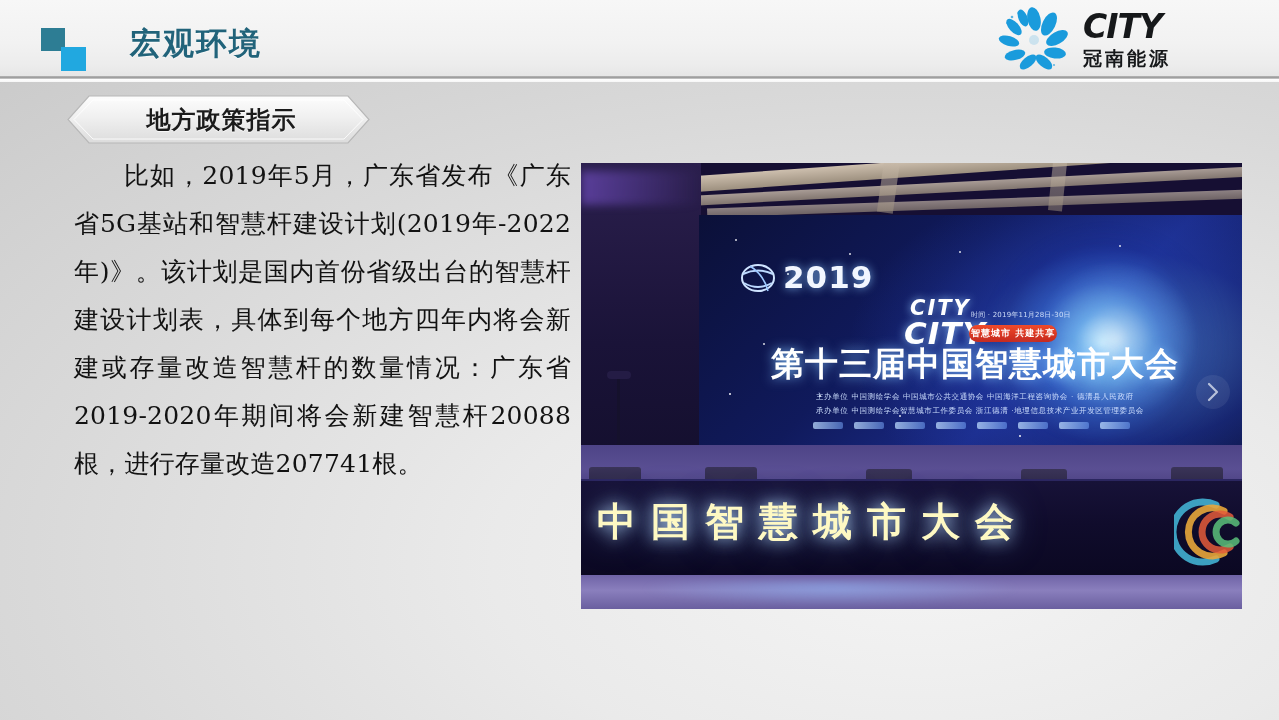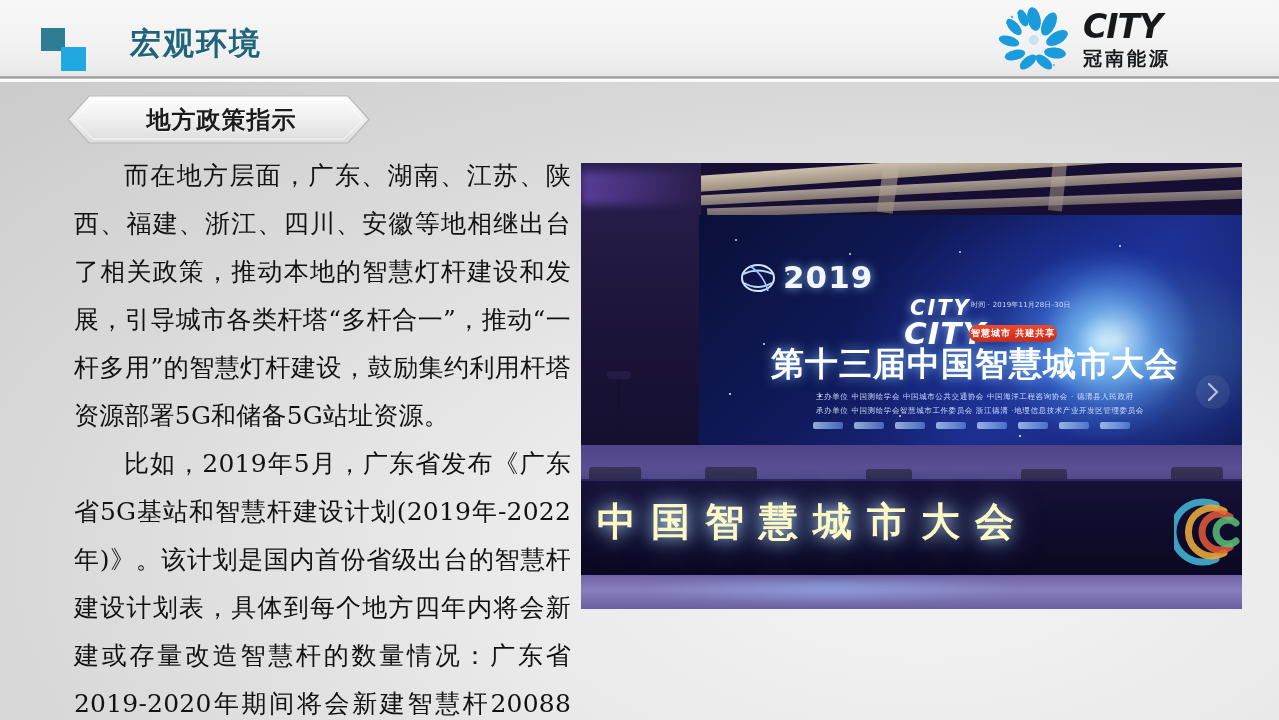--- a/index.html
+++ b/index.html
@@ -161,21 +161,21 @@
     text-shadow:0 0 9px rgba(150,205,255,.85);
   }
   #led-city {
     position:absolute; left:205px; top:102px;
     font-family:"DejaVu Sans","Liberation Sans",sans-serif;
     font-size:31px; font-weight:bold; font-style:italic;
     letter-spacing:1px; color:#ffffff; line-height:32px;
     text-shadow:0 0 10px rgba(150,205,255,.85);
   }
   #led-date {
-    position:absolute; left:272px; top:85px;
+    position:absolute; left:272px; top:95px;
     font-family:"DejaVu Sans","Liberation Sans",sans-serif;
     font-size:7px; color:#dce9ff; letter-spacing:.2px;
     white-space:nowrap; opacity:.9;
   }
   #led-badge {
     position:absolute; left:270px; top:110px;
     padding:2px 2px; border-radius:9px;
     background:linear-gradient(180deg,#ef4a2b 0%,#c7271b 100%);
     font-family:"DejaVu Sans","Liberation Sans",sans-serif;
     font-size:9px; font-weight:bold; color:#fff; white-space:nowrap;
@@ -321,21 +321,20 @@
           <stop offset="100%" stop-color="#dcdcdc"></stop>
         </linearGradient>
       </defs>
       <path d="M22 1 L281 1 L302 24.5 L281 48 L22 48 L1 24.5 Z" fill="url(#hexg)" stroke="#b7b7b7" stroke-width="1.2"></path>
       <path d="M26 5 L277 5 L296 24.5 L277 44 L26 44 L7 24.5 Z" fill="none" stroke="#ffffff" stroke-width="1" opacity=".85"></path>
     </svg>
     <div id="section-banner-label">地方政策指示</div>
   </div>
 
   <div id="body-copy">
-    <p class="para">而在地方层面，广东、湖南、江苏、陕西、福建、浙江、四川、安徽等地相继出台了相关政策，推动本地的智慧灯杆建设和发展，引导城市各类杆塔“多杆合一”，推动“一杆多用”的智慧灯杆建设，鼓励集约利用杆塔资源部署5G和储备5G站址资源。</p>
     <p class="para">比如，2019年5月，广东省发布《广东省5G基站和智慧杆建设计划(2019年-2022年)》。该计划是国内首份省级出台的智慧杆建设计划表，具体到每个地方四年内将会新建或存量改造智慧杆的数量情况：广东省2019-2020年期间将会新建智慧杆20088根，进行存量改造207741根。</p>
   </div>
 
   <div id="photo">
     <div id="photo-canvas">
 
       <div class="ceil" style="left:96px;top:-6px;width:580px;height:16px;transform:rotate(-4deg);"></div>
       <div class="ceil" style="left:112px;top:18px;width:560px;height:10px;transform:rotate(-3deg);opacity:.8;"></div>
       <div class="ceil" style="left:126px;top:36px;width:545px;height:9px;transform:rotate(-2deg);opacity:.65;"></div>
       <div class="ceil" style="left:300px;top:-10px;width:16px;height:60px;transform:rotate(8deg);opacity:.55;"></div>

